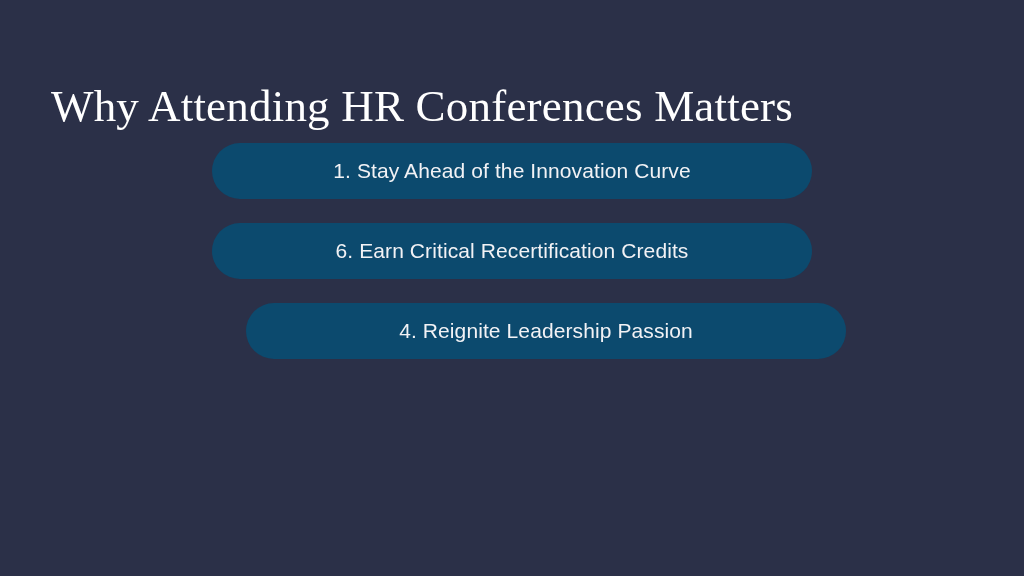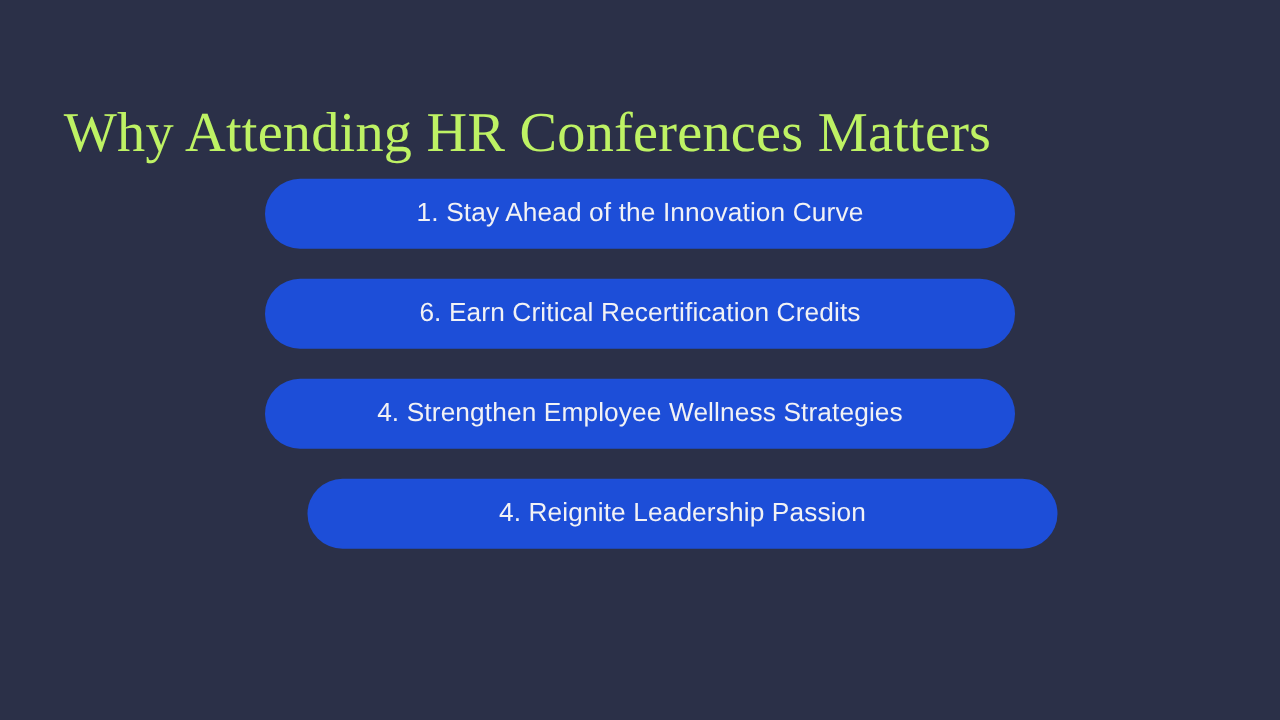--- a/index.html
+++ b/index.html
@@ -26,41 +26,41 @@
   .slide-title {
     position: absolute;
     left: 0;
     top: 48px;
     width: 844px;
     text-align: center;
     font-family: "Liberation Serif", serif;
     font-size: 45px;
     line-height: 56px;
     font-weight: 400;
-    color: #bef264;
+    color: #ffffff;
     letter-spacing: 0.2px;
     white-space: nowrap;
   }
 
   .pill-list {
     position: absolute;
     left: 0;
     top: 143px;
     width: 1024px;
     margin: 0;
     padding: 0;
     list-style: none;
   }
 
   .pill {
     position: relative;
     height: 56px;
     margin: 0 auto 24px auto;
     border-radius: 28px;
-    background: #1d4ed8;
+    background: #0c4a6e;
     display: flex;
     align-items: center;
     justify-content: center;
     box-sizing: border-box;
   }
 
   .pill:last-child {
     margin-bottom: 0;
   }
 
@@ -92,23 +92,20 @@
 
     <li class="pill pill-w1">
       <span class="pill-label">1. Stay Ahead of the Innovation Curve</span>
     </li>
 
     <li class="pill pill-w2">
       <span class="pill-label">6. Earn Critical Recertification Credits</span>
     </li>
 
 
-    <li class="pill pill-w4">
-      <span class="pill-label">4. Strengthen Employee Wellness Strategies</span>
-    </li>
 
     <li class="pill pill-w5">
       <span class="pill-label">4. Reignite Leadership Passion</span>
     </li>
 
   </ul>
 
 </div>
 
 </body></html>

